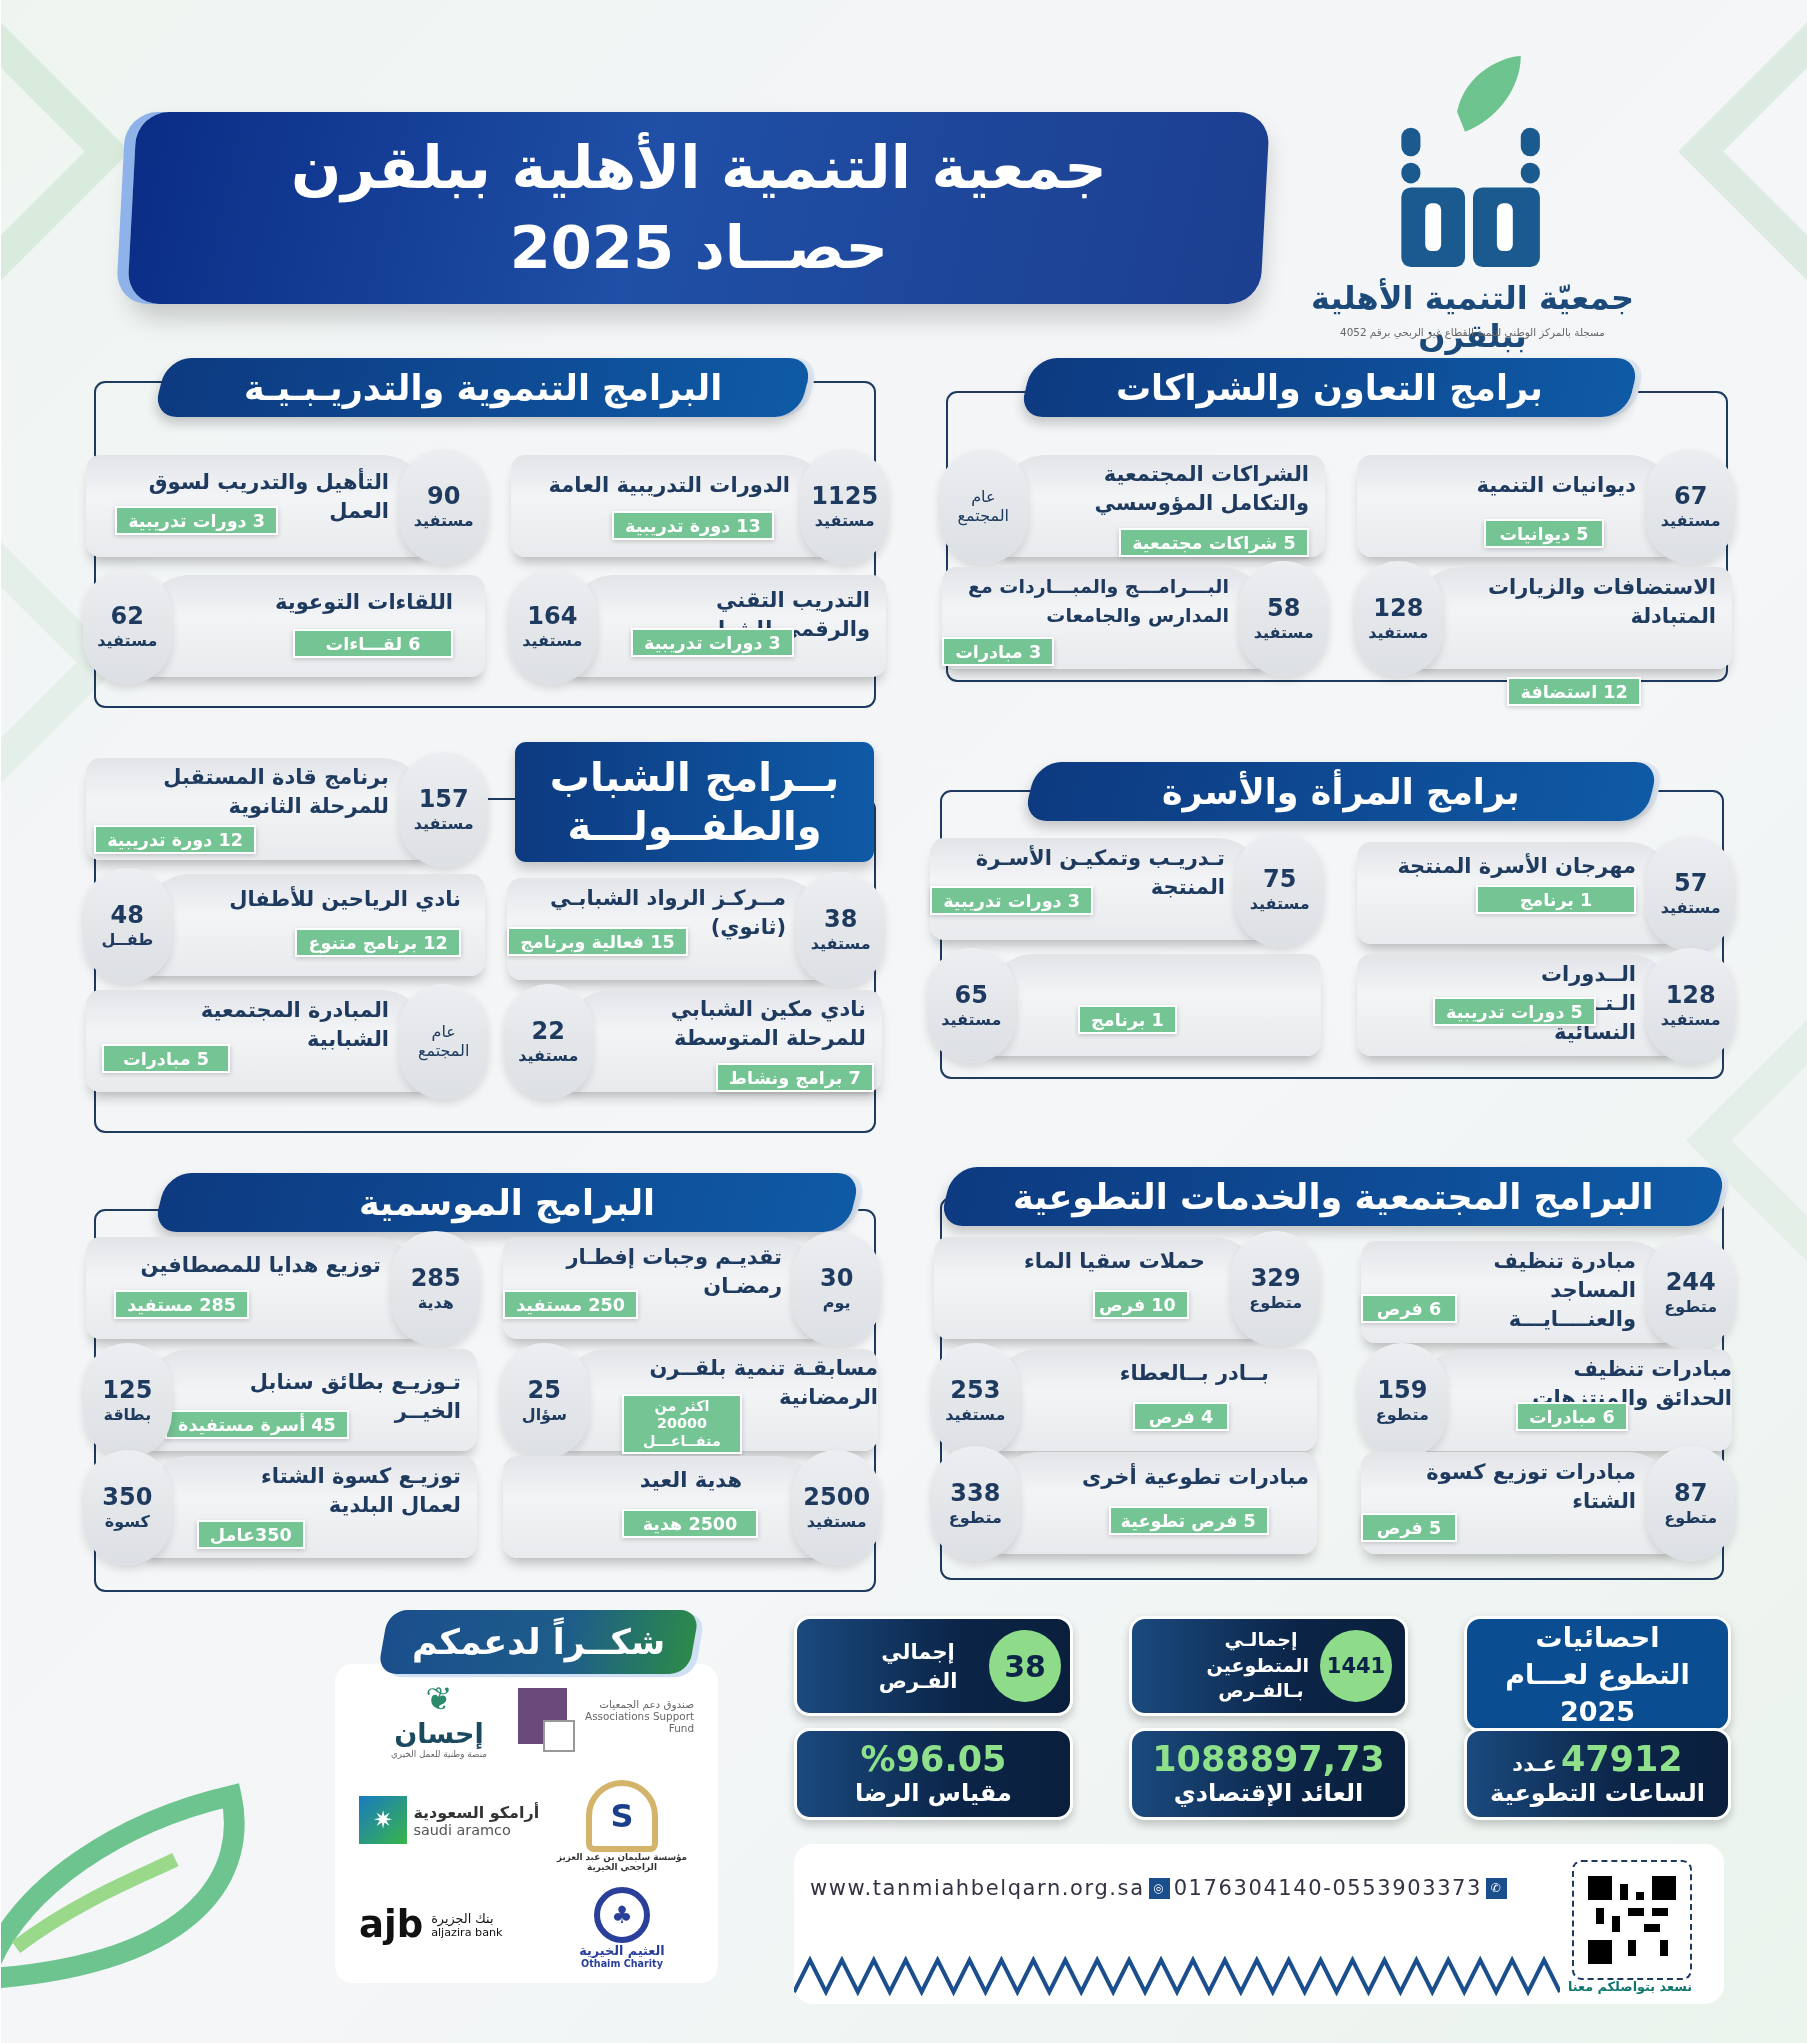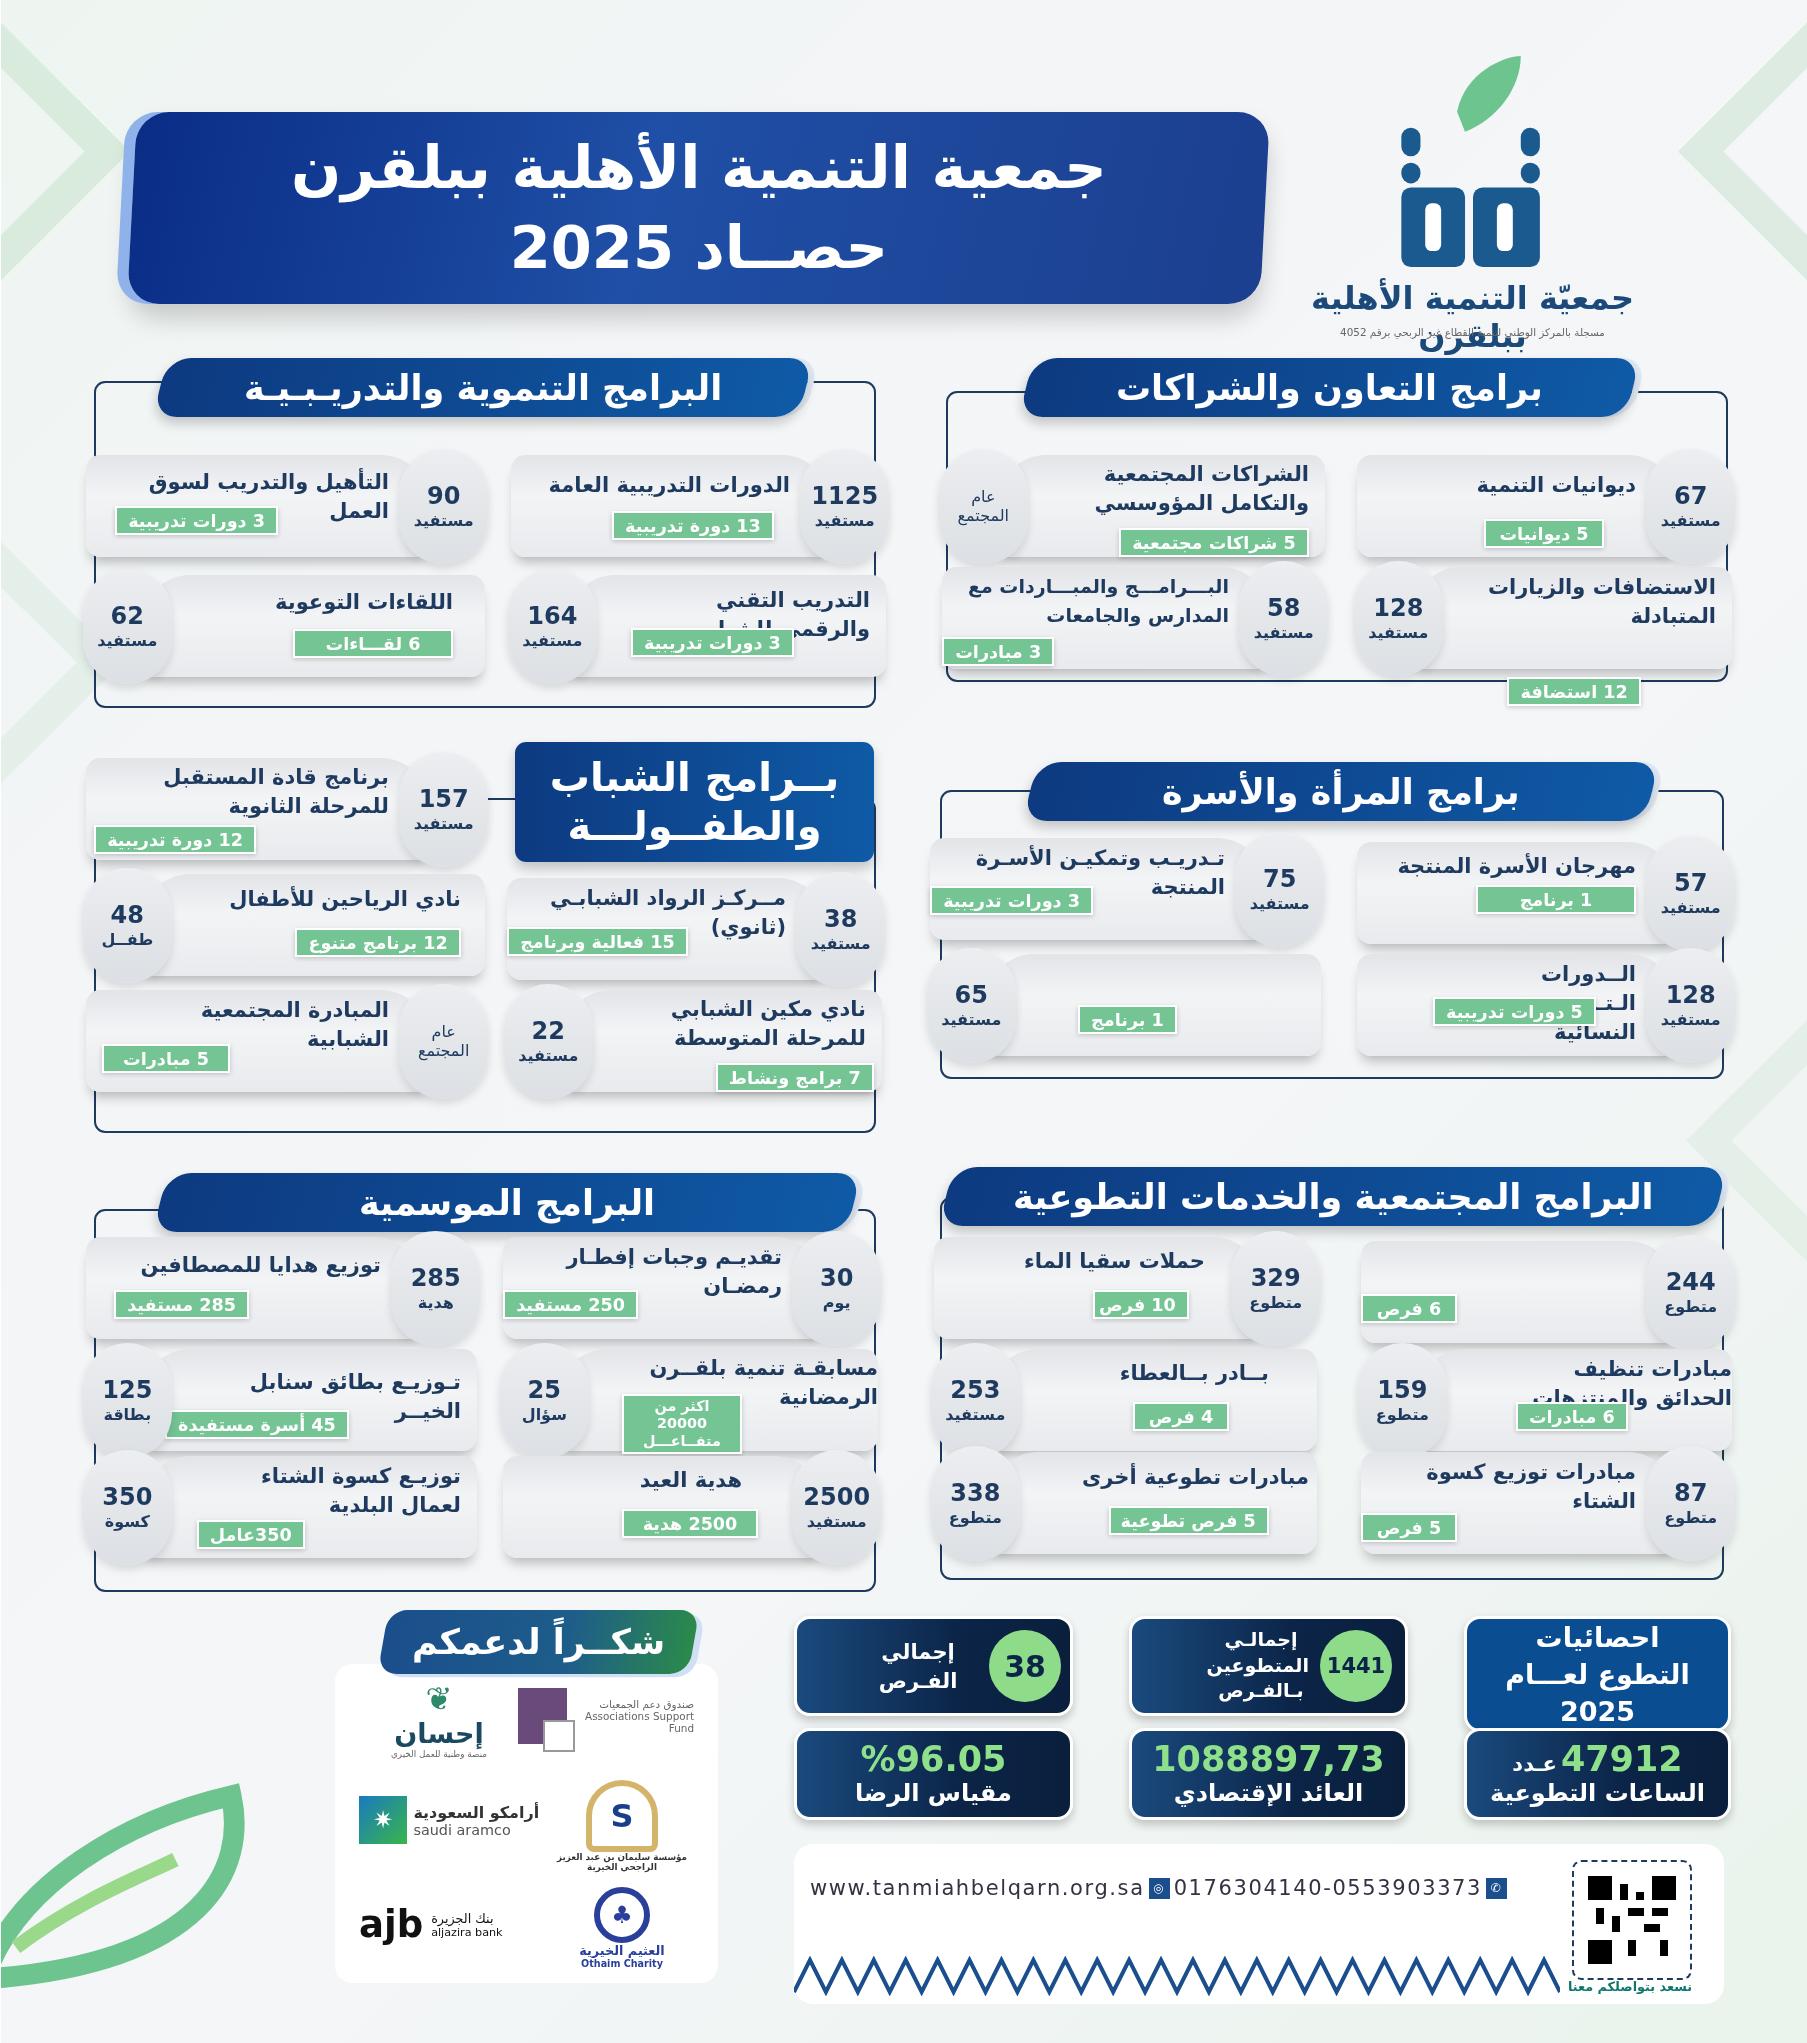--- a/index.html
+++ b/index.html
@@ -312,20 +312,21 @@
     </div>
 </div>
 
 <div class="section" style="left:940px; top:1197px; width:784px; height:383px;"></div>
 <div class="sec-head" style="left:946px; top:1167px; width:774px;">
   <span>البرامج المجتمعية والخدمات التطوعية</span>
 </div>
 
 <div class="card rn" style="left:1361px; top:1241px; width:371px;">
   <div class="ribbon"></div>
+  <div class="name" style="white-space:normal; width:215px; text-align:right; top:6.4px;">مبادرة تنظيف المساجد والعنــــايـــة</div>
   <div class="tag" style="left:0; top:53px; width:96px;">6 فرص</div>
   <div class="circle">
       <span class="num">244</span>
       <span class="unit">متطوع</span>
     </div>
 </div>
 <div class="card rn" style="left:934px; top:1237px; width:383px;">
   <div class="ribbon"></div>
   <div class="name" style="right:112px; top:9.6px;">حملات سقيا الماء</div>
   <div class="tag" style="right:128px; top:53px; width:96px;">10 فرص</div>

